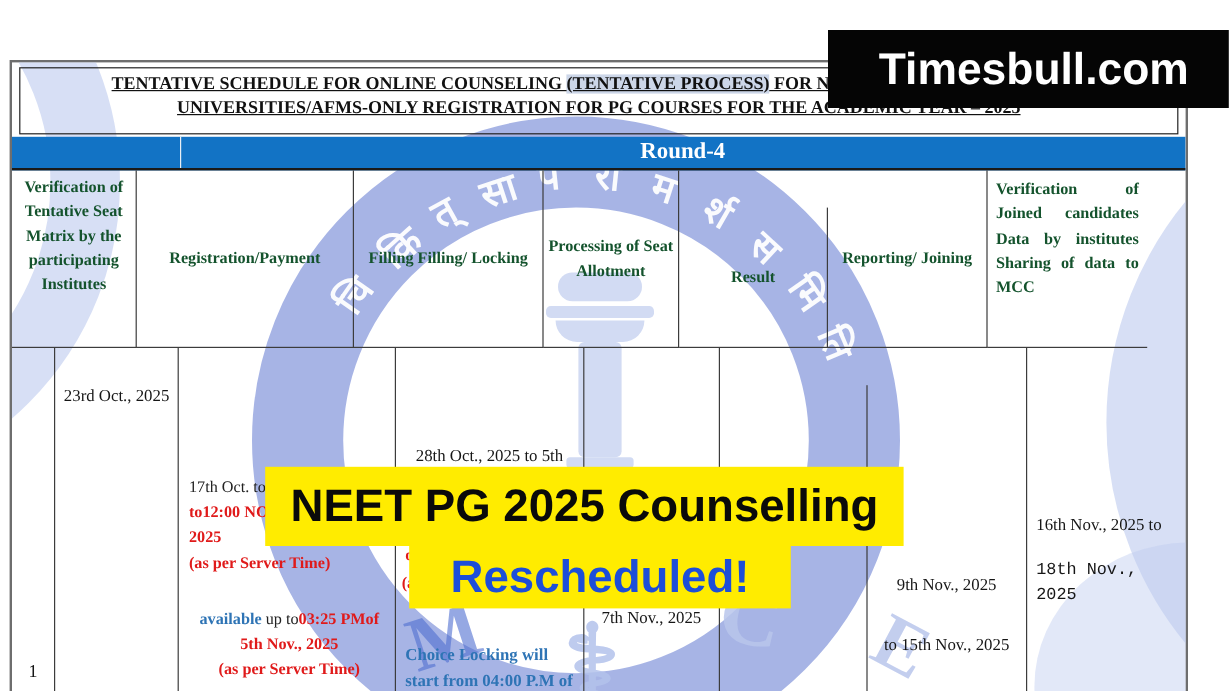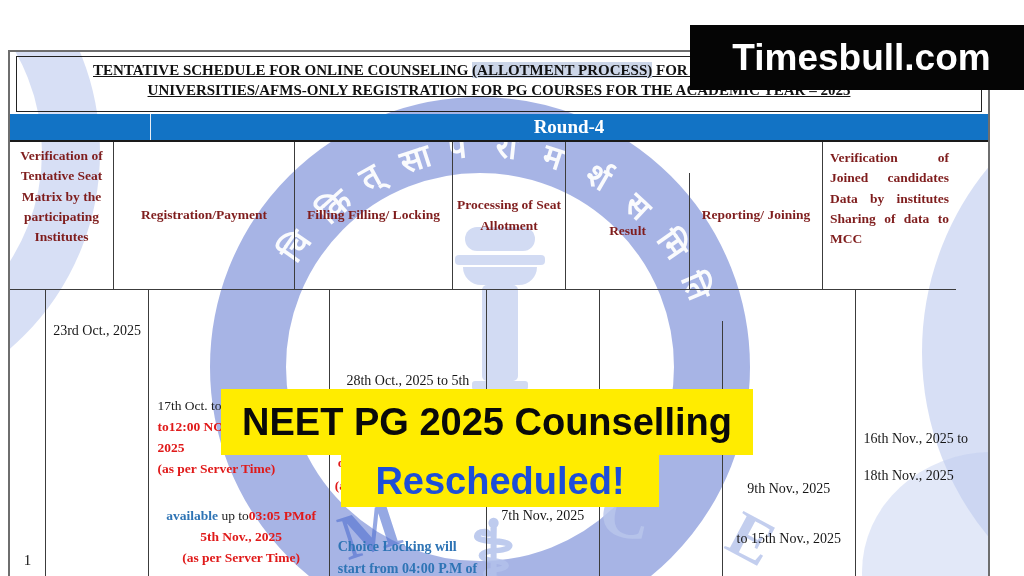--- a/index.html
+++ b/index.html
@@ -67,21 +67,21 @@
     box-sizing:border-box;border-right:1px solid #3c3c3c;position:relative;
     background:transparent;
   }
   .cell:last-child{border-right:none;}
   .hrow .cell{border-bottom:1px solid #3c3c3c;}
   .hrow{height:148px;}
   .drow{height:288px;}
   .w1{width:36px;}.w2{width:104px;}.w3{width:181px;}.w4{width:158px;}
   .w5{width:113px;}.w6{width:124px;margin-top:31px;}.w7{width:133px;}.w8{width:133px;}
   .hcell{
-    font-weight:bold;font-size:13.5px;color:#7f1d1d;line-height:1.5;
+    font-weight:bold;font-size:13.5px;color:#14532d;line-height:1.5;
     display:flex;align-items:center;justify-content:center;text-align:center;
     padding:2px 4px;
   }
   .hcell.top{align-items:flex-start;padding-top:4px;}
   .hcell.justify{text-align:justify;align-items:flex-start;padding:6px 7px 0 7px;display:block;}
   .dcell{font-size:14px;color:#161616;}
   .center{text-align:center;}
   .red{color:#e01a1a;font-weight:bold;}
   .blue{color:#2e74b5;font-weight:bold;}
   .blk{color:#222;}
@@ -92,21 +92,21 @@
   .reg-block{padding-top:105px;padding-left:8px;font-size:13.5px;}
   .reg-note{margin-top:26px;text-align:center;padding-left:0;padding-right:4px;font-size:13.5px;}
   .choice-line1{position:absolute;left:0;right:0;top:80px;text-align:center;}
   .choice-frag1{position:absolute;left:8px;top:165px;font-size:13.5px;}
   .choice-frag2{position:absolute;left:5px;top:188px;font-size:13.5px;}
   .choice-lock{position:absolute;left:8px;top:246px;font-size:14px;line-height:22px;}
   .proc-date{position:absolute;left:0;right:0;top:215px;text-align:center;}
   .rep-line1{position:absolute;left:0;right:0;top:188px;text-align:center;}
   .rep-line2{position:absolute;left:0;right:0;top:238px;text-align:center;}
   .mcc-line1{position:absolute;left:8px;top:138px;}
-  .mcc-line2{position:absolute;left:8px;top:175px;}
+  .mcc-line2{position:absolute;left:8px;top:175px;font-family:Liberation Mono, monospace;}
   
   .badge{
     position:absolute;left:690px;top:25px;width:343px;height:65px;z-index:10;
     background:#050505;color:#ffffff;display:flex;align-items:center;justify-content:center;
     font-family:"Liberation Sans",sans-serif;font-weight:bold;font-size:37px;
   }
   .headline1{
     position:absolute;left:221px;top:389px;width:532px;height:66px;z-index:10;
     background:#ffec00;color:#0a0a0a;display:flex;align-items:center;justify-content:center;
     font-family:"Liberation Sans",sans-serif;font-weight:bold;font-size:38px;
@@ -148,21 +148,21 @@
       <div class="p-cap"></div>
         <div class="p-abacus"></div>
         <div class="p-bell"></div>
       <div class="p-shaft"></div>
         <div class="p-base1"></div>
         <div class="p-base2"></div>
     </div>
   </div>
 
   <div class="titlebox">
-    <div class="t-line1"><span>TENTATIVE SCHEDULE FOR ONLINE COUNSELING </span><span class="t-hl">(ALLOTMENT PROCESS)</span><span> FOR NEET 50%</span></div>
+    <div class="t-line1"><span>TENTATIVE SCHEDULE FOR ONLINE COUNSELING </span><span class="t-hl">(TENTATIVE PROCESS)</span><span> FOR NEET 50%</span></div>
     <div class="t-line2"><span>UNIVERSITIES/AFMS-ONLY REGISTRATION FOR PG COURSES FOR THE ACADEMIC YEAR – 2025</span></div>
   </div>
 
   <div class="roundbar">
     <div class="divider"></div>
     <div class="round-label">Round-4</div>
   </div>
 
   <div class="tbl">
     <div class="trow hrow">
@@ -182,21 +182,21 @@
       <div class="cell w2 dcell">
         <div class="v-date ln">23rd Oct., 2025</div>
       </div>
       <div class="cell w3 dcell">
         <div class="reg-block">
           <div class="ln blk">17th Oct. to</div>
           <div class="ln red">to12:00 NO</div>
           <div class="ln red">2025</div>
           <div class="ln red">(as per Server Time)</div>
           <div class="reg-note">
-            <div class="ln"><span class="blue">available </span><span class="blk">up to</span><span class="red">03:05 PMof</span></div>
+            <div class="ln"><span class="blue">available </span><span class="blk">up to</span><span class="red">03:25 PMof</span></div>
             <div class="ln red">5th Nov., 2025</div>
             <div class="ln red">(as per Server Time)</div>
           </div>
         </div>
       </div>
       <div class="cell w4 dcell">
         <div class="choice-line1 ln">28th Oct., 2025 to 5th</div>
         <div class="choice-frag1 red">o</div>
         <div class="choice-frag2 red">(a</div>
         <div class="choice-lock blue">

